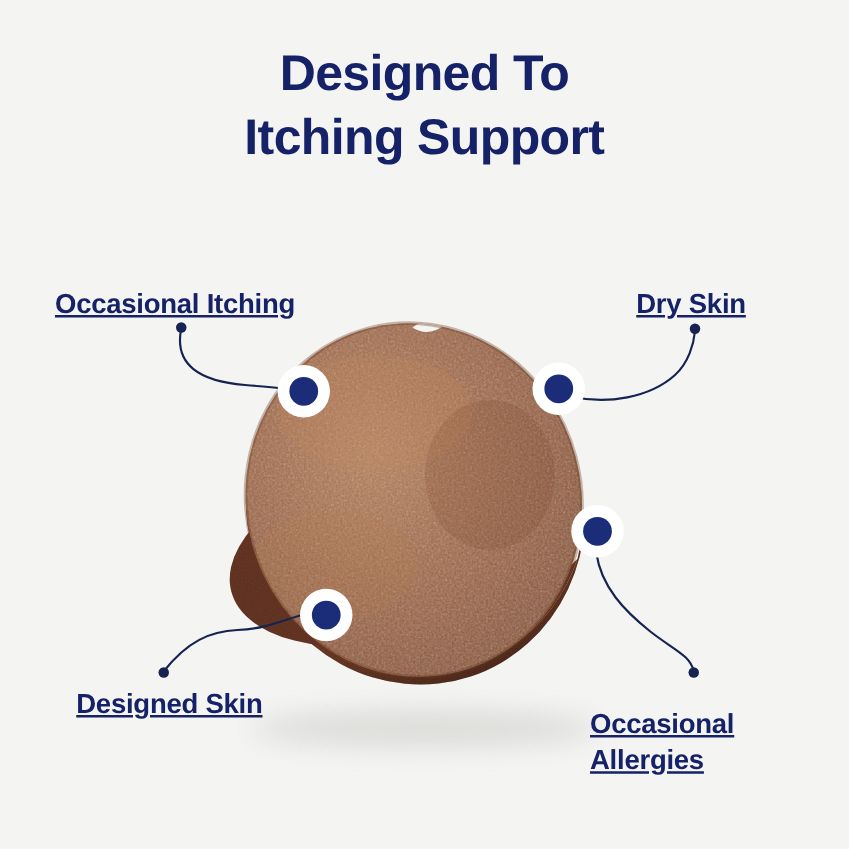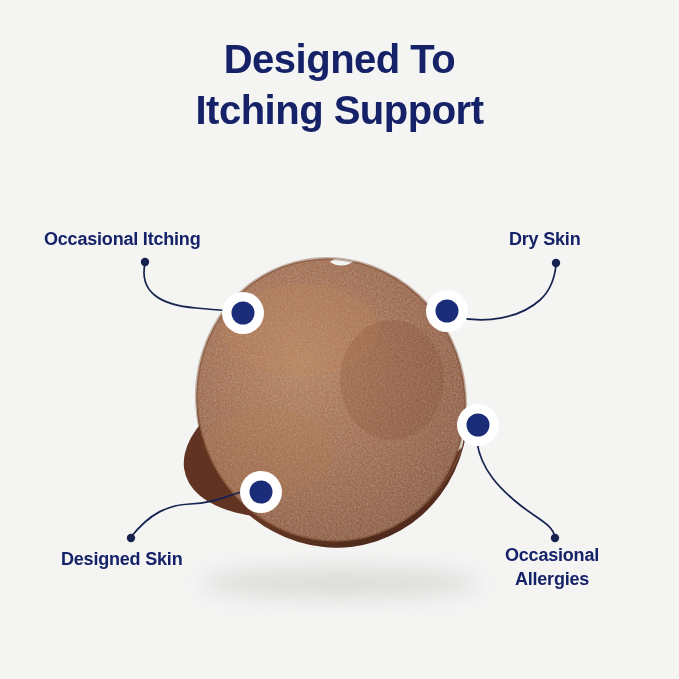--- a/index.html
+++ b/index.html
@@ -22,29 +22,30 @@
     line-height:1.28;
     letter-spacing:-0.5px;
   }
   .heading .ln{display:block;}
 
   
   .label{
     position:absolute;
     color:#152268;
     font-weight:700;
-    font-size:18px;
+    font-size:22px;
     line-height:1.32;
     letter-spacing:-0.2px;
     white-space:pre-line;
+    text-decoration:underline;
   }
   #label-itching{left:44px;top:228px;text-align:left;}
   #label-dryskin{left:509px;top:228px;text-align:right;}
   #label-sensitive{left:61px;top:548px;text-align:left;}
-  #label-allergies{left:472px;top:544px;width:160px;text-align:center;}
+  #label-allergies{left:472px;top:564px;width:160px;}
 
   
   #art{position:absolute;left:0;top:0;width:679px;height:679px;}
 
   
   .marker-ring{fill:#ffffff;}
   .marker-dot{fill:#1b2c78;}
   .leader{fill:none;stroke:#16224f;stroke-width:1.7;stroke-linecap:round;}
   .leader-end{fill:#16224f;}
 </style>

